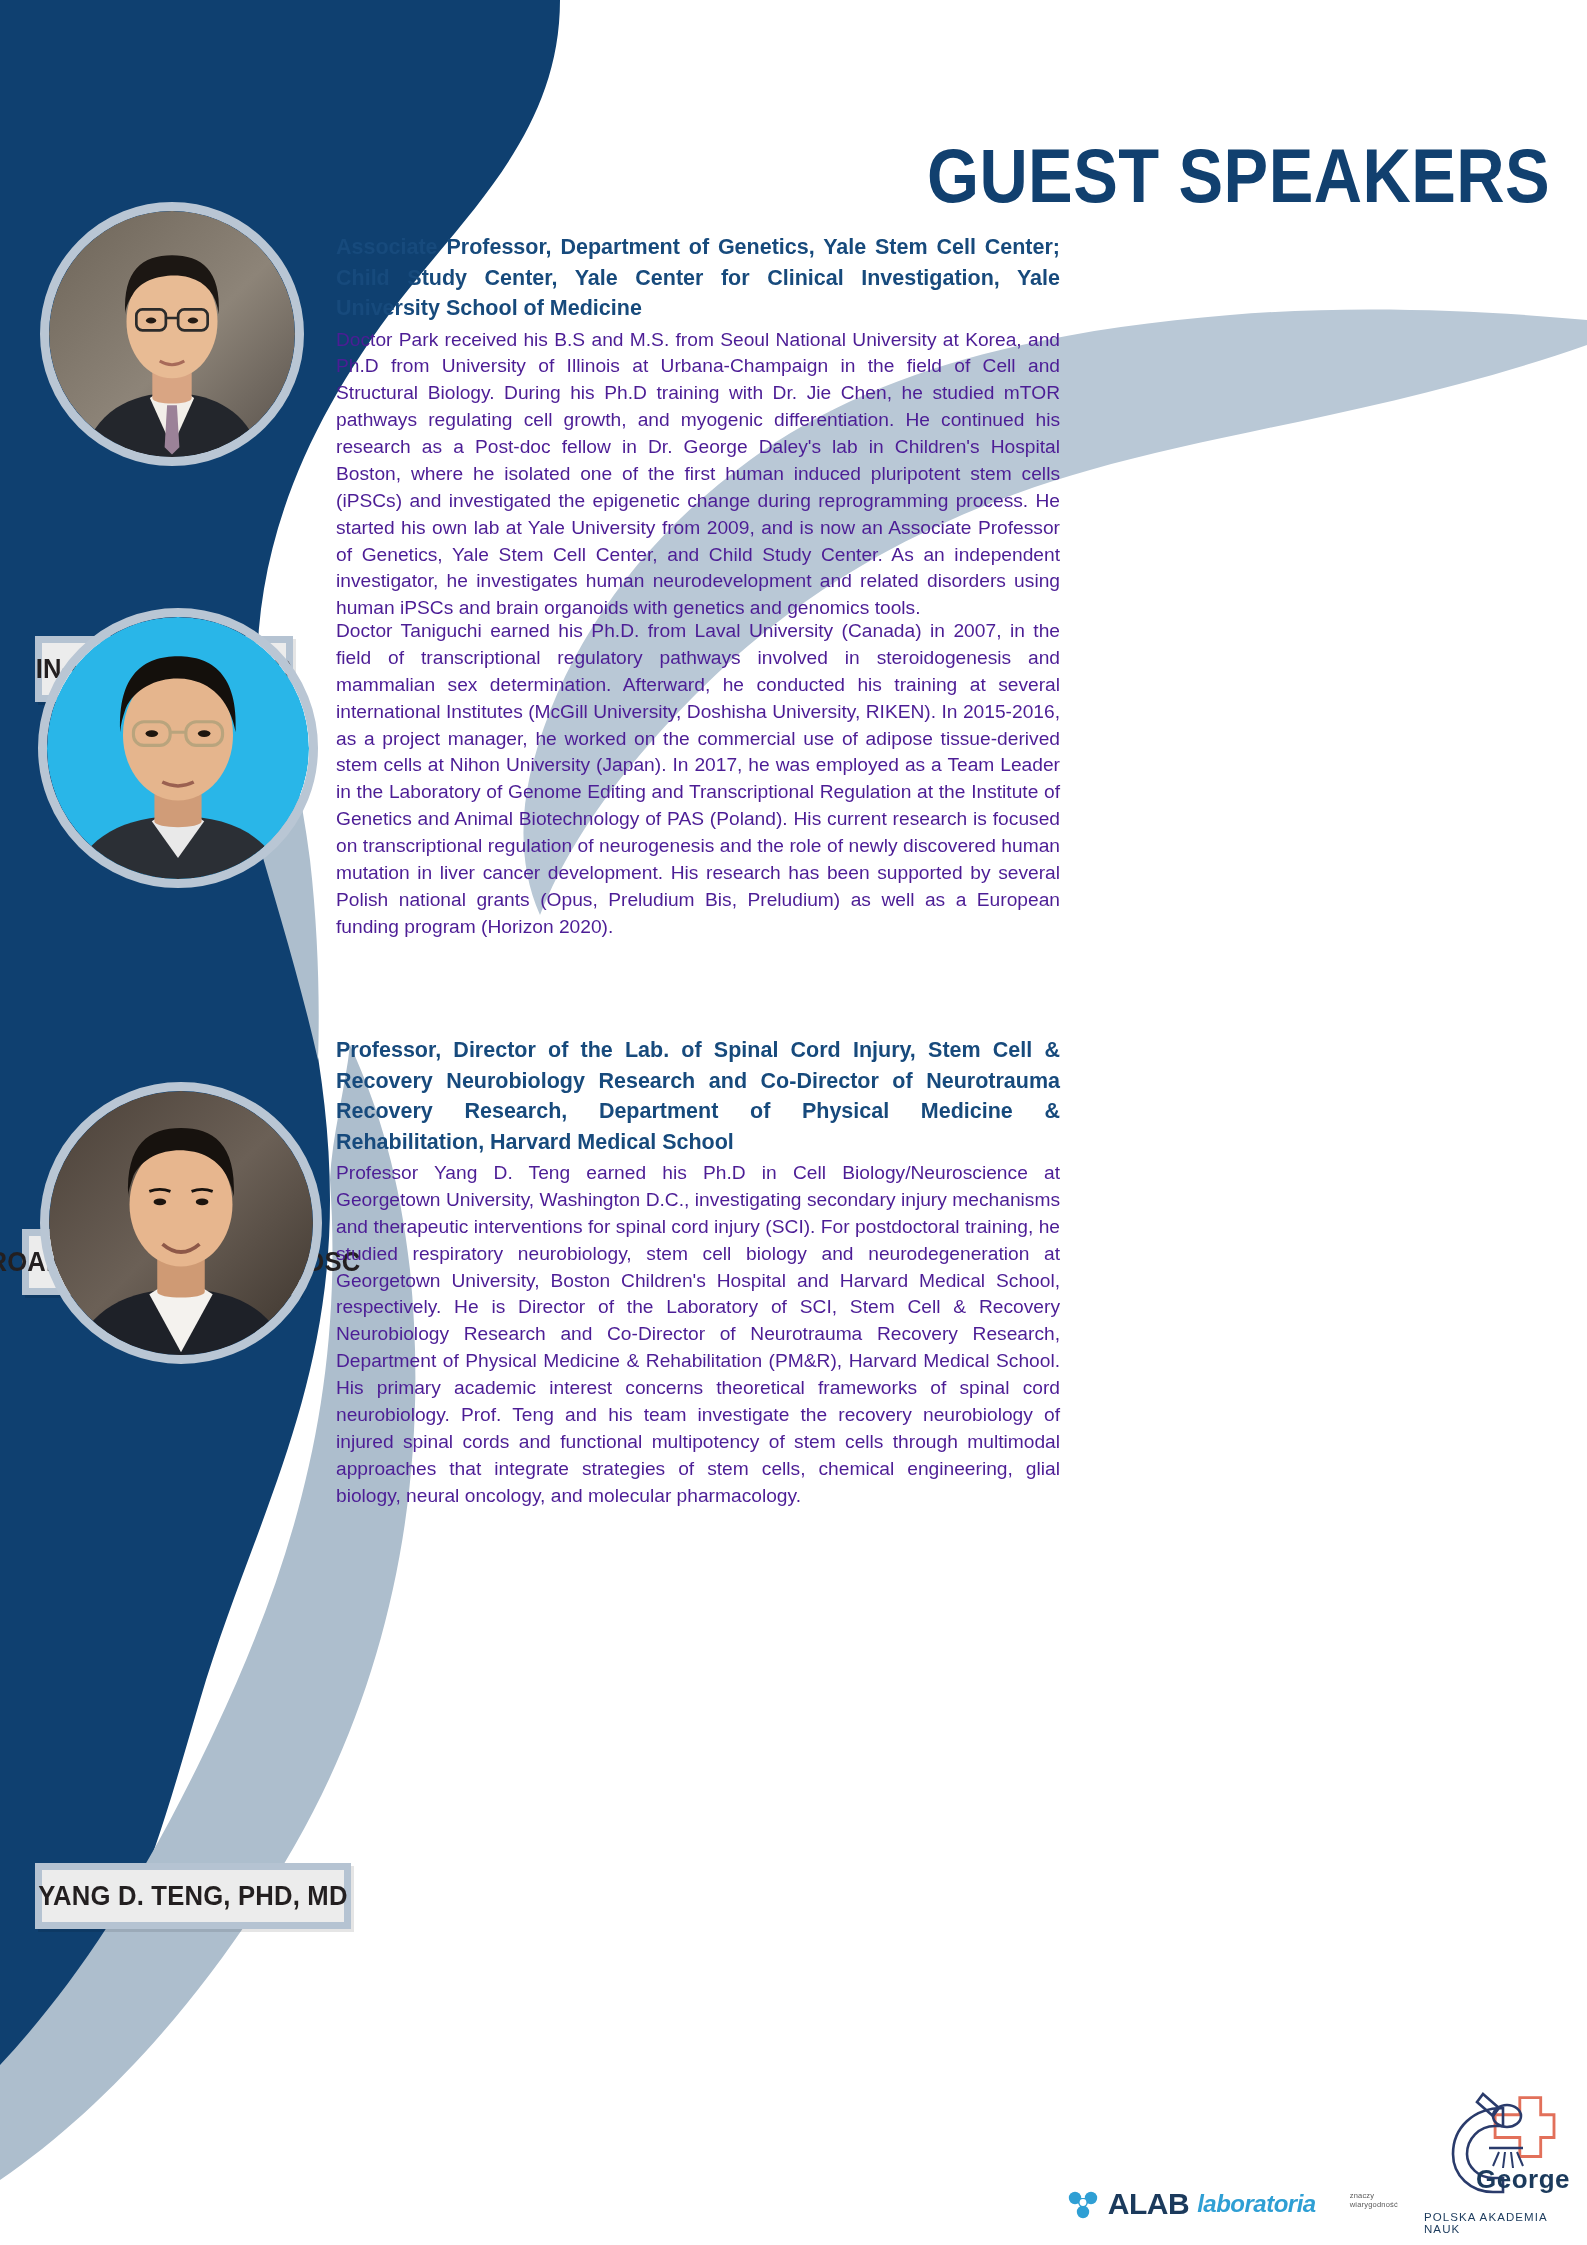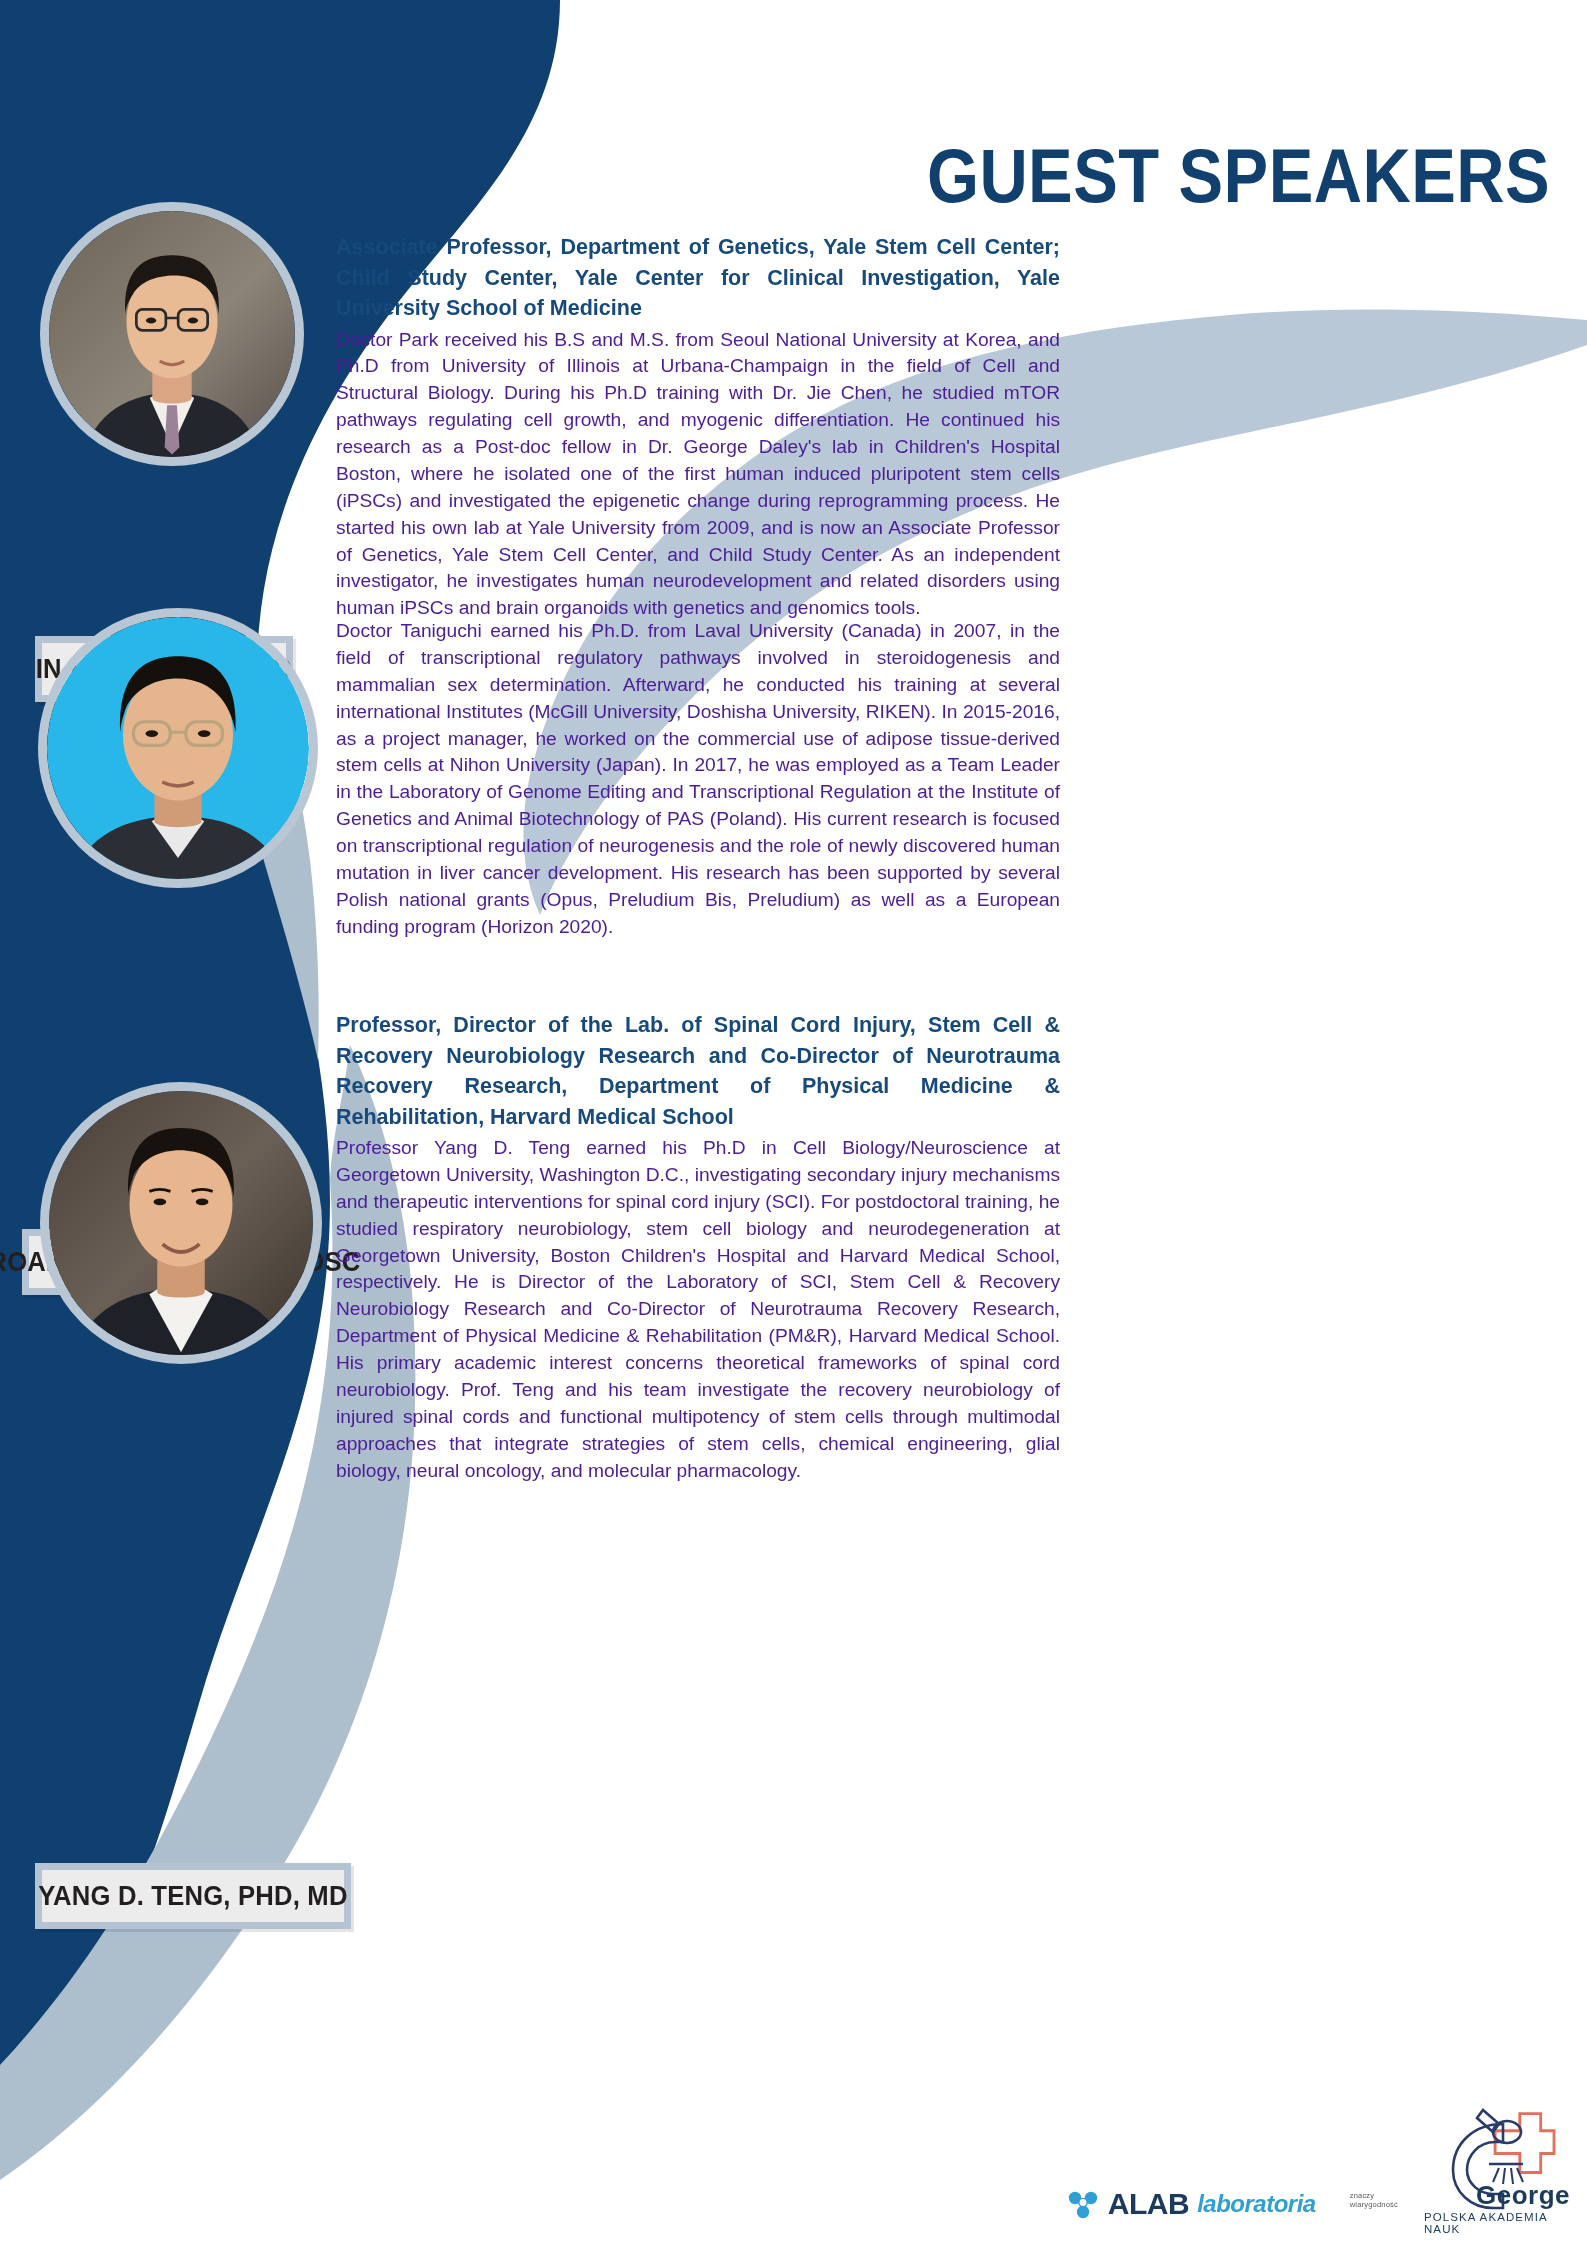--- a/index.html
+++ b/index.html
@@ -158,21 +158,21 @@
     font-weight: bold;
     color: #1b3a5c;
     letter-spacing: 0.5px;
     margin-top: -34px;
     margin-left: 52px;
   }
   .imdik-sub {
     font-size: 11.5px;
     color: #1b3a5c;
     letter-spacing: 1.1px;
-    margin-top: 0;
+    margin-top: 16px;
   }
 </style>
 </head>
 <body>
 
 <div id="poster">
 
   <svg class="bg-layer" viewBox="0 0 1587 2245" preserveAspectRatio="none">
 
     <path fill="#0f4070" d="M0,0 L560,0
@@ -335,21 +335,21 @@
 
         <path d="M43,58 Q50,64 57,58" stroke="#8e5848" stroke-width="1.4" fill="none"></path>
       </g>
     </svg>
   </div>
 
   <div class="nameplate" style="left:35px; top:1863px; width:316px;">
     <span>YANG D. TENG, PHD, MD</span>
   </div>
 
-  <div class="speaker-text" style="top:1010px;">
+  <div class="speaker-text" style="top:1035px;">
     <p class="speaker-role">Professor, Director of the Lab. of Spinal Cord Injury, Stem Cell &amp; Recovery Neurobiology Research and Co-Director of Neurotrauma Recovery Research, Department of Physical Medicine &amp; Rehabilitation, Harvard Medical School</p>
     <p class="speaker-bio">Professor Yang D. Teng earned his Ph.D in Cell Biology/Neuroscience at Georgetown University, Washington D.C., investigating secondary injury mechanisms and therapeutic interventions for spinal cord injury (SCI). For postdoctoral training, he studied respiratory neurobiology, stem cell biology and neurodegeneration at Georgetown University, Boston Children's Hospital and Harvard Medical School, respectively. He is Director of the Laboratory of SCI, Stem Cell &amp; Recovery Neurobiology Research and Co-Director of Neurotrauma Recovery Research, Department of Physical Medicine &amp; Rehabilitation (PM&amp;R), Harvard Medical School. His primary academic interest concerns theoretical frameworks of spinal cord neurobiology. Prof. Teng and his team investigate the recovery neurobiology of injured spinal cords and functional multipotency of stem cells through multimodal approaches that integrate strategies of stem cells, chemical engineering, glial biology, neural oncology, and molecular pharmacology.</p>
   </div>
 
   <div class="logos">
 
     <div class="logo-alab">
       <div class="alab-row">
         <svg width="34" height="30" viewBox="0 0 34 30">
           <circle cx="9" cy="9" r="6.2" fill="#2f9fd4"></circle>

